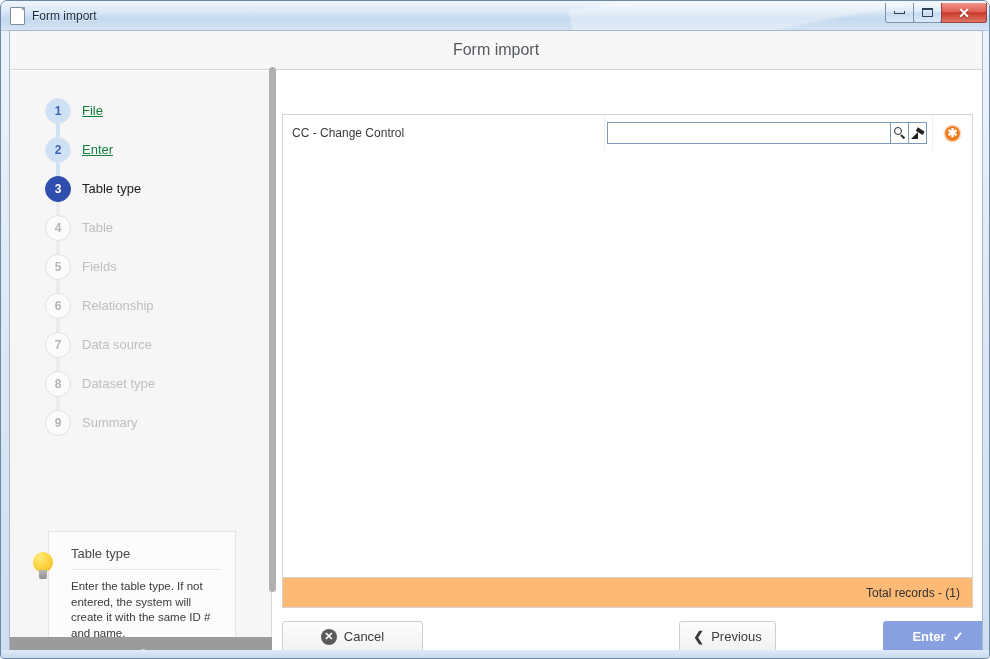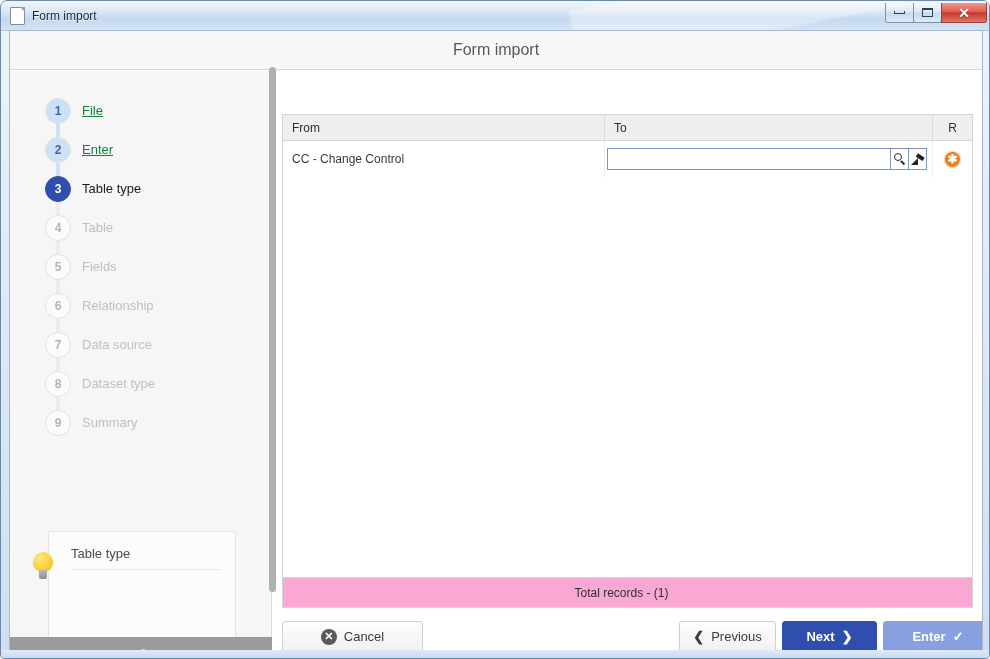--- a/index.html
+++ b/index.html
@@ -385,24 +385,24 @@
     color: #ffffff;
     font-size: 12px; line-height: 1;
     font-weight: bold;
   }
 
   .grid-footer {
     position: absolute;
     left: 0; bottom: 0;
     width: 100%;
     height: 30px;
-    background: #f9a8d4;
+    background: #fdba74;
     border-top: 1px solid #d4d4d4;
     box-sizing: border-box;
-    display: flex; align-items: center; justify-content: center;
+    display: flex; align-items: center; justify-content: flex-end;
     padding-right: 12px;
     font-size: 12px;
     color: #303030;
   }
 
   
   .action-bar {
     position: absolute;
     left: 263px; top: 590px;
     width: 709px; height: 31px;
@@ -540,37 +540,33 @@
             <span class="step-label">Summary</span>
           </div>
         </div>
 
       <div class="help-box">
         <div class="bulb">
           <span class="glass"></span>
           <span class="base"></span>
         </div>
         <div class="help-title">Table type</div>
+        <div class="help-body">Enter the table type. If not entered, the system will create it with the same ID # and name.</div>
       </div>
     </div>
 
     <div class="left-scrollbar"></div>
 
     <div class="collapse-bar">
       <span class="chev">❮</span>
     </div>
 
     <div class="right-panel">
       <div class="grid-wrap">
 
-        <div class="grid-head">
-          <div class="gh c-from">From</div>
-          <div class="gh c-to">To</div>
-          <div class="gh c-r">R</div>
-        </div>
 
         <div class="grid-row">
           <div class="gc c-from">CC - Change Control</div>
           <div class="gc c-to">
             <div class="lookup-field">
               <input class="lookup-input" type="text" placeholder="" style="">
               <div class="lookup-btn">
                 <span class="mag">
                   <span class="ring"></span>
                     <span class="handle"></span>
@@ -597,24 +593,20 @@
 
     <div class="action-bar">
       <div class="btn btn-cancel">
         <span class="x-icon">✕</span>
         <span>Cancel</span>
       </div>
       <div class="btn btn-prev">
         <span class="chev-glyph">❮</span>
         <span>Previous</span>
       </div>
-      <div class="btn btn-next">
-        <span>Next</span>
-        <span class="chev-glyph">❯</span>
-      </div>
       <div class="btn btn-finish">
         <span>Enter</span>
         <span class="check-glyph">✓</span>
       </div>
     </div>
 
   </div>
 
   <div class="window-bottom"></div>
 </div>

